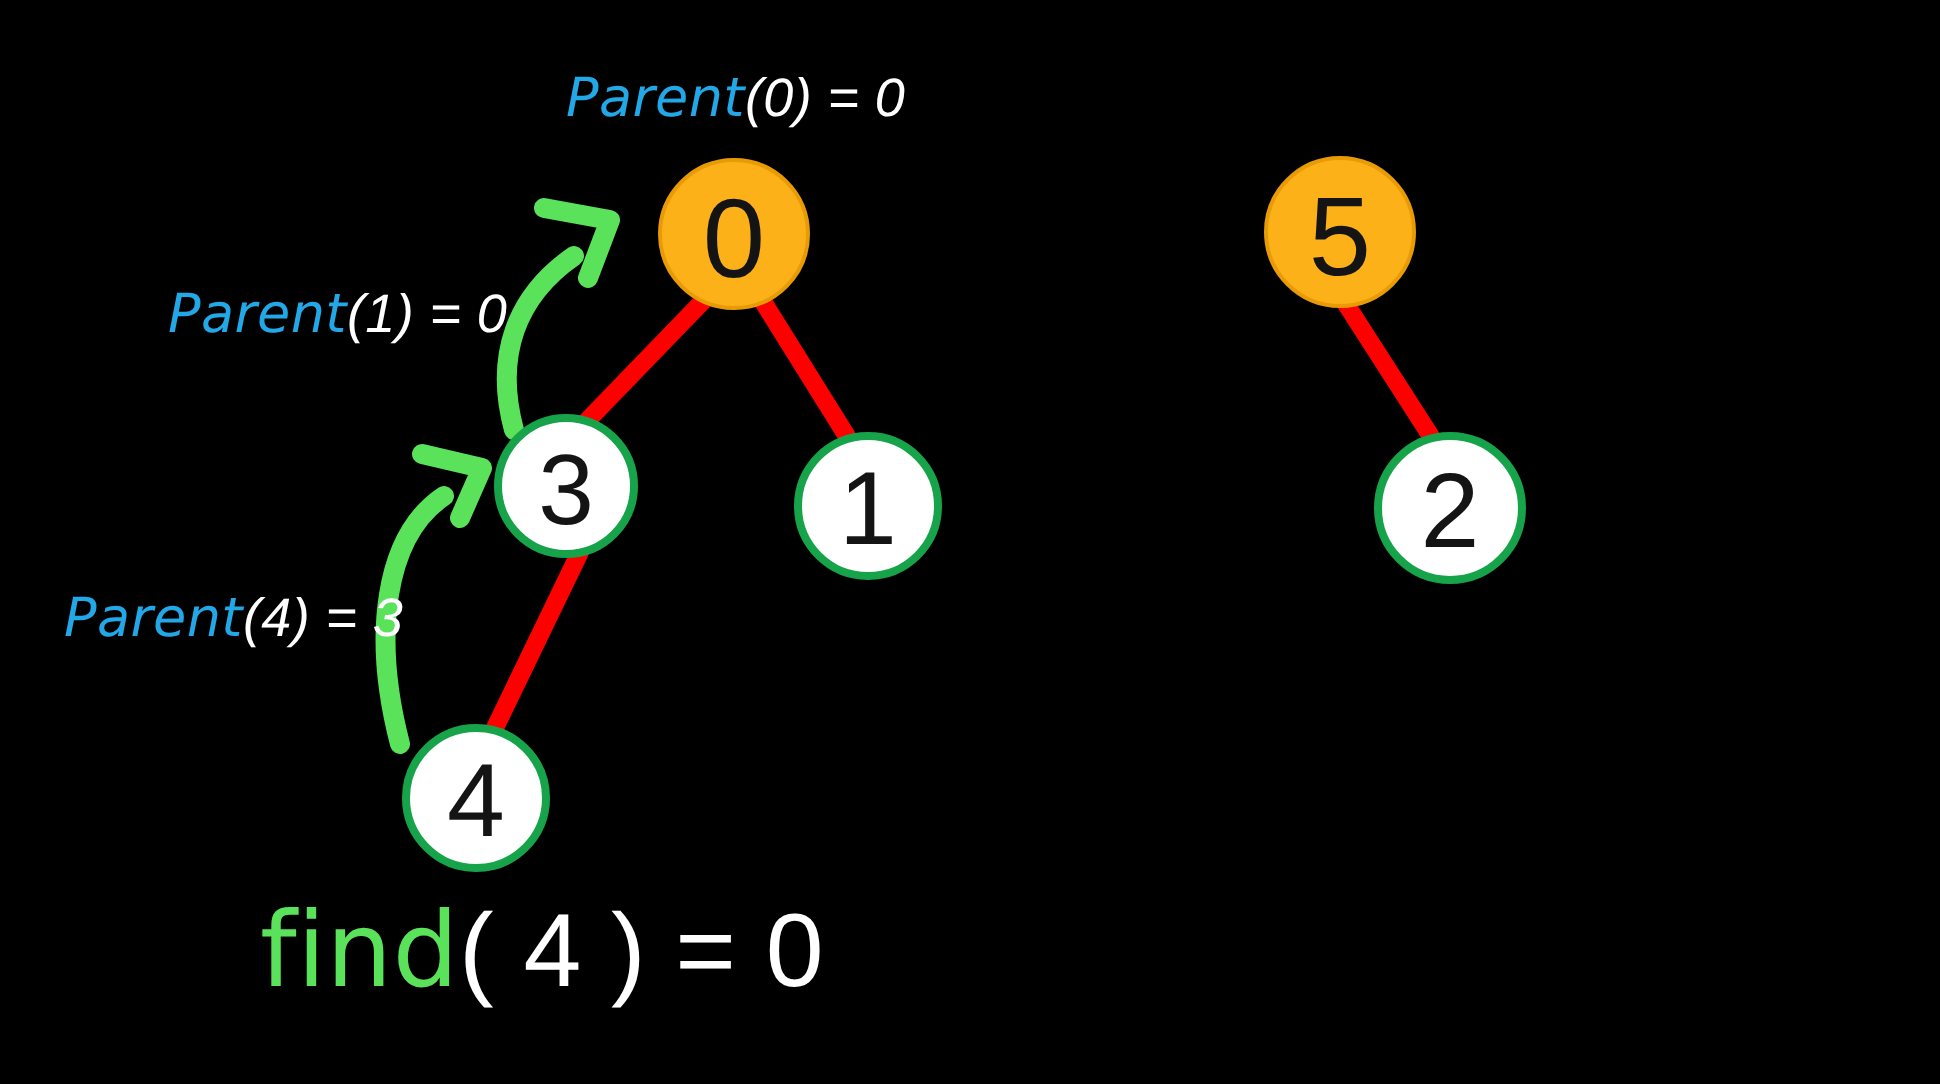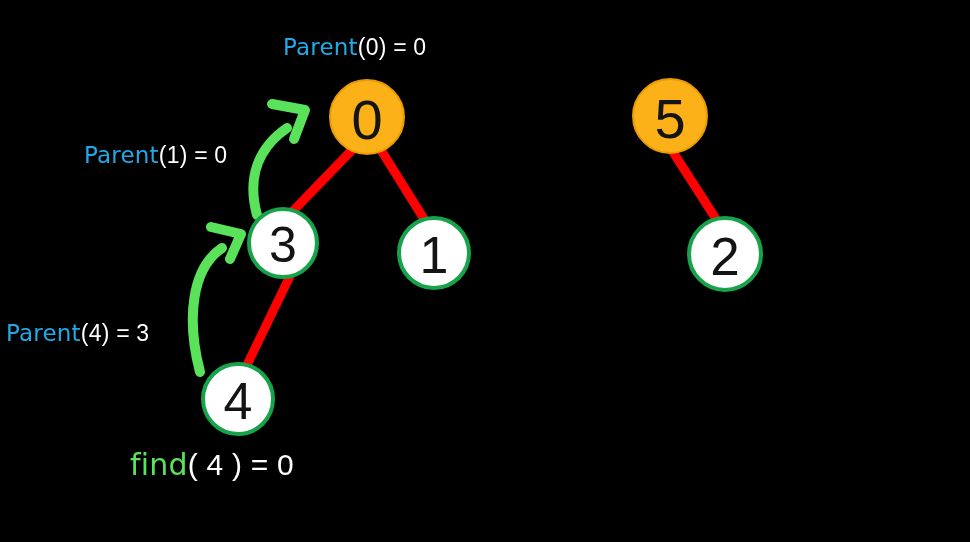--- a/index.html
+++ b/index.html
@@ -34,27 +34,28 @@
   }
   .label .kw {
     font-weight: 400;
   }
   .label .rest {
     color: #ffffff;
     font-family: "Liberation Sans", sans-serif;
     font-weight: 400;
   }
   .parent-label {
-    font-size: 23px;
+    font-size: 27px;
+    font-style: italic;
   }
   .parent-label .kw {
     color: #22a8e6;
   }
   .find-label {
-    font-size: 30px;
+    font-size: 52px;
   }
   .find-label .kw {
     color: #5ae25a;
   }
   .node-text {
     font-family: "Liberation Sans", sans-serif;
     fill: #141414;
     font-weight: 400;
     text-anchor: middle;
     dominant-baseline: central;
@@ -119,21 +120,21 @@
   </svg>
 
   <div class="label parent-label" style="left:283px; top:36px;">
     <span class="kw">Parent</span><span class="rest">(0) = 0</span>
   </div>
 
   <div class="label parent-label" style="left:84px; top:144px;">
     <span class="kw">Parent</span><span class="rest">(1) = 0</span>
   </div>
 
-  <div class="label parent-label" style="left:6px; top:296px;margin-top:26px;">
+  <div class="label parent-label" style="left:32px; top:296px;">
     <span class="kw">Parent</span><span class="rest">(4) = 3</span>
   </div>
 
   <div class="label find-label" style="left:130px; top:450px;">
     <span class="kw">find</span><span class="rest">( 4 ) = 0</span>
   </div>
 
 </div>
 
 </body></html>

